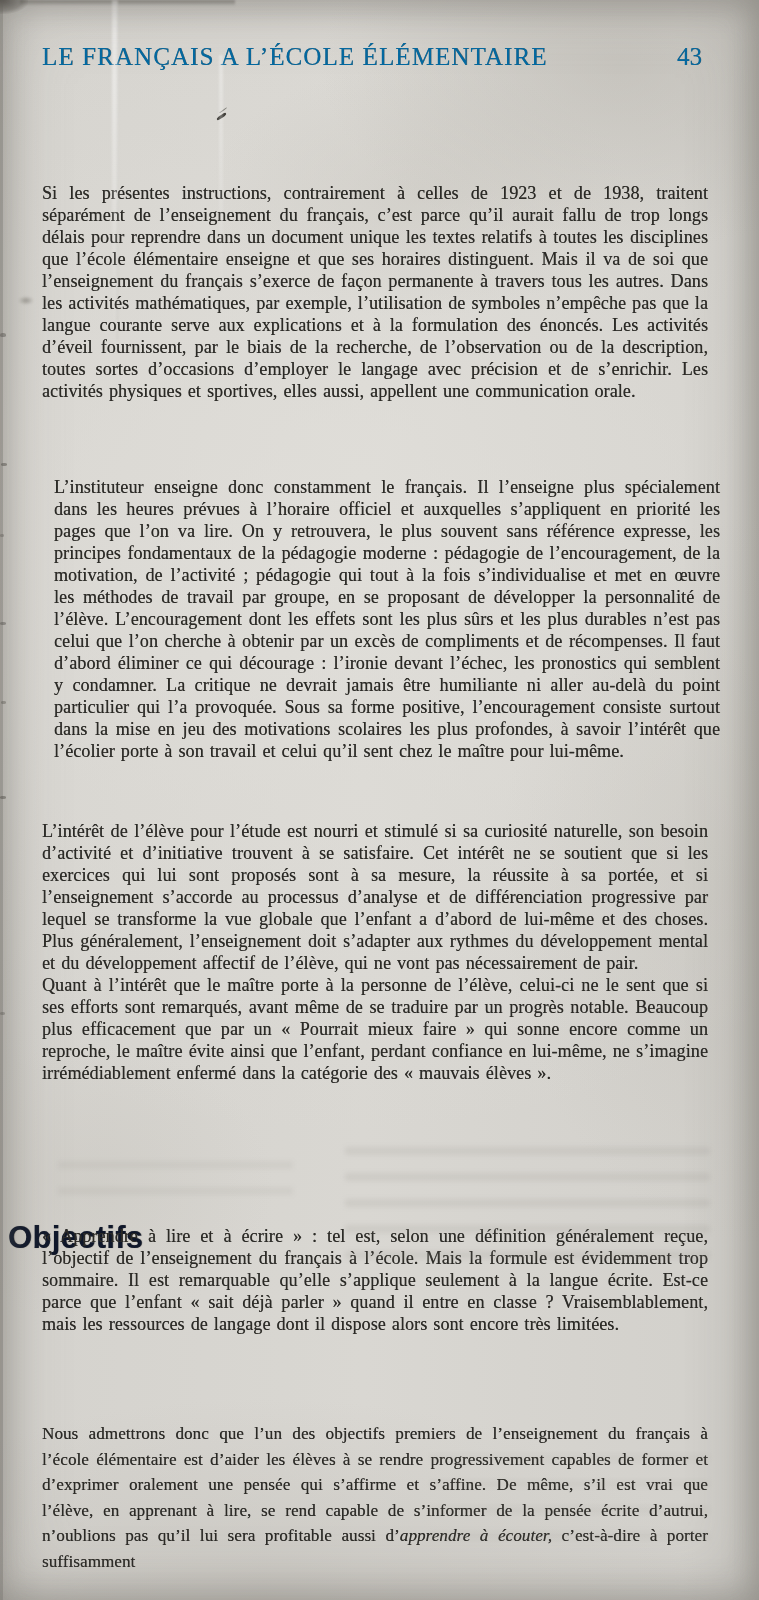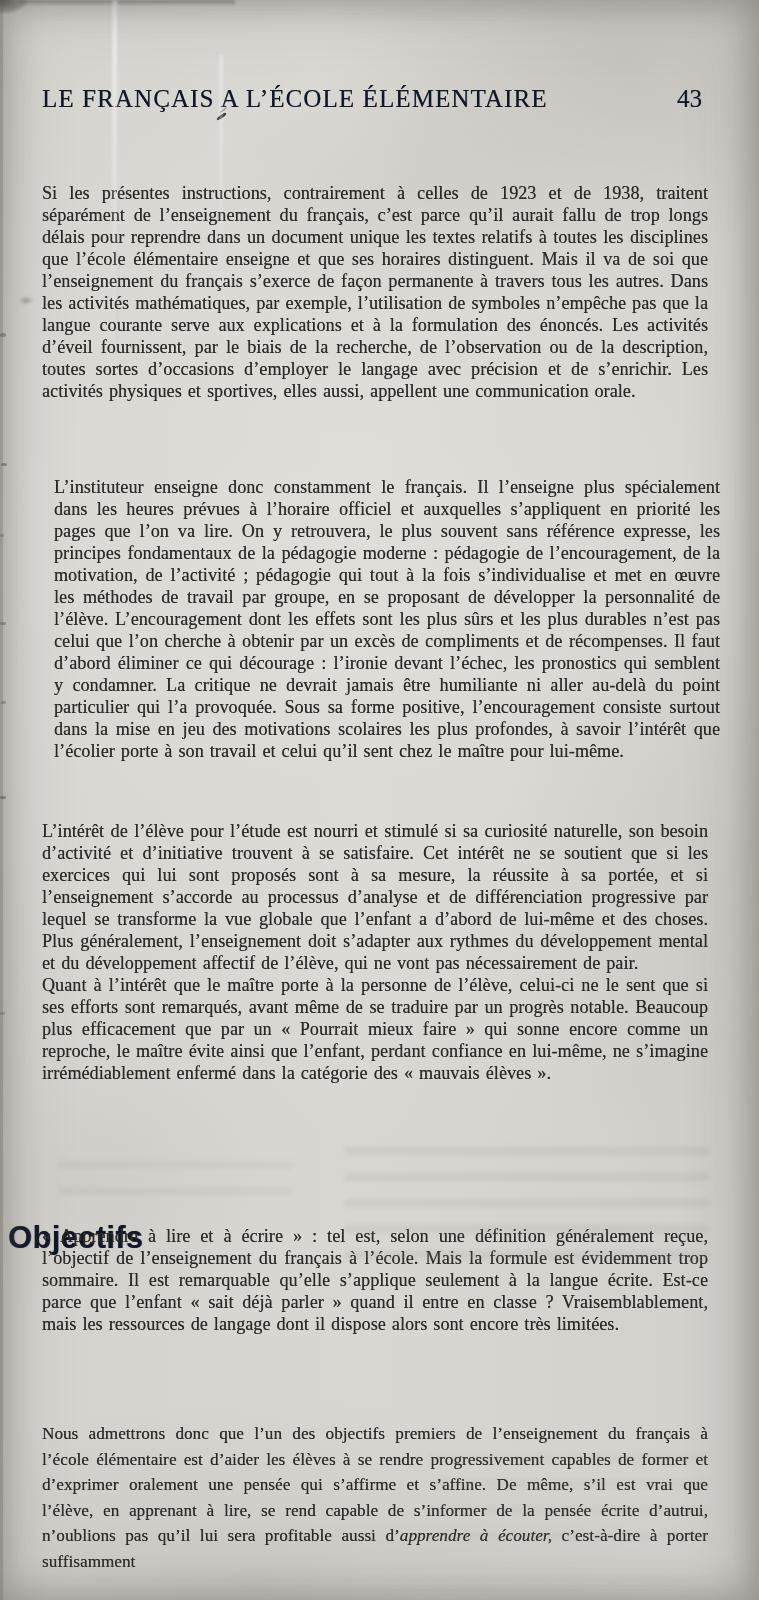--- a/index.html
+++ b/index.html
@@ -24,26 +24,26 @@
     box-shadow:
       inset 0 0 70px rgba(118,115,108,0.30),
       inset -10px 0 28px rgba(110,108,102,0.22),
       inset 0 14px 26px rgba(115,112,105,0.18),
       inset 0 -12px 30px rgba(110,108,102,0.18);
   }
 
   .running-header {
     position: absolute; left: 42px; top: 42px; width: 660px;
     display: flex; justify-content: space-between; align-items: baseline;
-    color: #0f172a;
+    color: #0369a1;
     font-size: 25px; line-height: 30px; letter-spacing: 1.1px;
     text-shadow: 0.3px 0.3px 0.6px rgba(52,50,45,0.65);
     white-space: nowrap;
   }
-  .page-number { letter-spacing: 0; margin-top: 42px; }
+  .page-number { letter-spacing: 0; }
 
   .copy {
     margin: 0;
     text-align: justify;
     color: #2b2a26;
     font-size: 18px; line-height: 22px;
     word-spacing: 1.4px; letter-spacing: 0.1px;
     hyphens: auto; -webkit-hyphens: auto;
     text-shadow: 0.25px 0.3px 0.55px rgba(43,42,38,0.68);
   }

